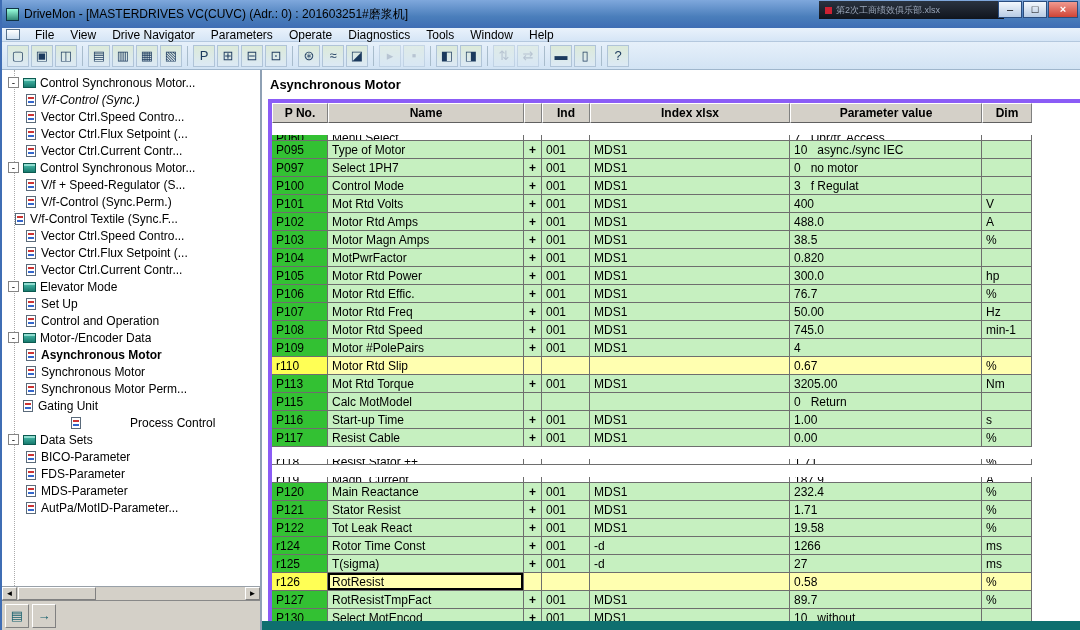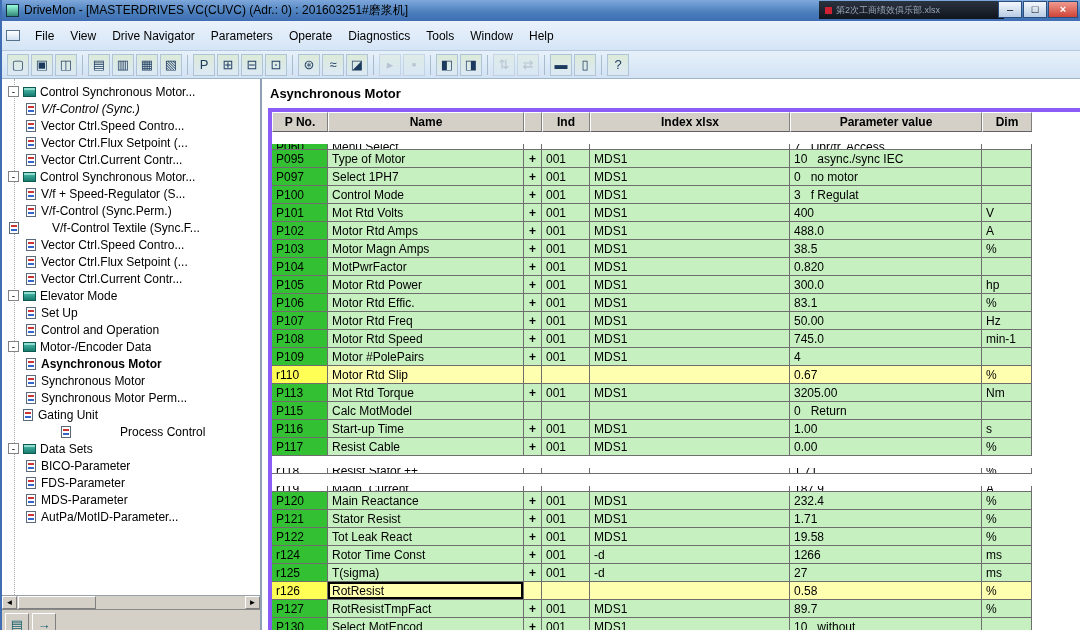--- a/index.html
+++ b/index.html
@@ -1,31 +1,31 @@
 <!DOCTYPE html>
 <html><head>
 <meta charset="utf-8">
 <style>
   * { box-sizing: border-box; margin: 0; padding: 0; }
   html,body { width:1080px; height:630px; overflow:hidden; }
   body { font-family:"Liberation Sans", sans-serif; font-size:12px; color:#000; }
   .window { width:1080px; height:630px; position:relative; overflow:hidden; background:#dce9f7; border-left:2px solid #3f6db4; }
 
   
-  .titlebar { height:21px; background:linear-gradient(#7fa8dc,#4a7ebb 60%,#3f6db4); display:flex; align-items:center; padding:0 4px; position:relative; }
+  .titlebar { height:28px; background:linear-gradient(#7fa8dc,#4a7ebb 60%,#3f6db4); display:flex; align-items:center; padding:0 4px; position:relative; }
   .app-icon { width:13px; height:13px; background:linear-gradient(#9fd,#387); border:1px solid #134; margin-right:5px; flex:none; }
   .title-text { font-size:12px; color:#000; white-space:nowrap; }
   .overlay-frag { position:absolute; right:76px; top:1px; height:18px; width:185px; background:linear-gradient(#2a3340,#10151d); color:#9aa6b8; font-size:9px; display:flex; align-items:center; padding:0 6px; gap:4px; overflow:hidden; white-space:nowrap; }
   .overlay-dot { width:7px; height:7px; background:#c23; flex:none; }
   .winbtns { position:absolute; right:2px; top:1px; display:flex; gap:1px; }
   .wb { width:24px; height:17px; border:1px solid #2a4d7f; background:linear-gradient(#f4f8fd,#b8cce4); display:flex; align-items:center; justify-content:center; font-size:11px; line-height:1; }
   .wb.close { width:30px; background:linear-gradient(#f09a90,#cf4436); color:#fff; font-weight:bold; }
 
   
-  .menubar { height:30px; background:linear-gradient(#eaf2fb,#d5e5f6); border-bottom:1px solid #b4c8de; display:flex; align-items:center; padding-left:4px; }
+  .menubar { height:14px; background:linear-gradient(#eaf2fb,#d5e5f6); border-bottom:1px solid #b4c8de; display:flex; align-items:center; padding-left:4px; }
   .mdi-icon { width:14px; height:11px; border:1px solid #56718c; background:linear-gradient(#fff,#cfe0f0); margin-right:7px; flex:none; }
   .menu-items { display:flex; }
   .menu-item { padding:3px 8px; font-size:12px; }
 
   
   .toolbar { height:28px; background:linear-gradient(#e6f0fa,#d2e3f4); border-bottom:1px solid #9fb6cc; display:flex; align-items:center; padding-left:5px; gap:2px; }
   .tbtn { width:22px; height:22px; border:1px solid #b0c4d8; background:linear-gradient(#ffffff,#dcead9 0%,#dce9f5); display:flex; align-items:center; justify-content:center; font-size:13px; color:#1c3a5e; flex:none; }
   .tbtn.disabled { color:#9aa6b4; opacity:.55; }
   .tsep { width:1px; height:20px; background:#a8bccc; margin:0 3px; flex:none; }
 
@@ -167,21 +167,21 @@
             <span class="tlabel">Control Synchronous Motor...</span>
           </div>
           <div class="tree-row" style="padding-left: 24px;">
             <span class="ic-page"></span>
             <span class="tlabel">V/f + Speed-Regulator (S...</span>
           </div>
           <div class="tree-row" style="padding-left: 24px;">
             <span class="ic-page"></span>
             <span class="tlabel">V/f-Control (Sync.Perm.)</span>
           </div>
-          <div class="tree-row" style="padding-left: 7px; gap: 28px;">
+          <div class="tree-row" style="padding-left: 13px;">
             <span class="ic-page"></span>
             <span class="tlabel">V/f-Control Textile (Sync.F...</span>
           </div>
           <div class="tree-row" style="padding-left: 24px;">
             <span class="ic-page"></span>
             <span class="tlabel">Vector Ctrl.Speed Contro...</span>
           </div>
           <div class="tree-row" style="padding-left: 24px;">
             <span class="ic-page"></span>
             <span class="tlabel">Vector Ctrl.Flux Setpoint (...</span>
@@ -218,21 +218,21 @@
           </div>
           <div class="tree-row" style="padding-left: 24px;">
             <span class="ic-page"></span>
             <span class="tlabel">Synchronous Motor Perm...</span>
           </div>
           <div class="tree-row" style="padding-left: 6px;">
             <span class="tspacer"></span>
             <span class="ic-page"></span>
             <span class="tlabel">Gating Unit</span>
           </div>
-          <div class="tree-row" style="padding-left: 0; gap: 44px;">
+          <div class="tree-row" style="padding-left: 10px; gap: 44px;">
             <span class="tspacer"></span>
             <span class="ic-page"></span>
             <span class="tlabel">Process Control</span>
           </div>
           <div class="tree-row" style="padding-left: 6px;">
             <span class="expander">-</span>
             <span class="ic-book"></span>
             <span class="tlabel">Data Sets</span>
           </div>
           <div class="tree-row" style="padding-left: 24px;">
@@ -357,21 +357,21 @@
               <div class="c">MDS1</div>
               <div class="c">300.0</div>
               <div class="c">hp</div>
             </div>
             <div class="trow grid7 bg-green">
               <div class="c no no-green">P106</div>
               <div class="c name">Motor Rtd Effic.</div>
               <div class="c plus">+</div>
               <div class="c">001</div>
               <div class="c">MDS1</div>
-              <div class="c">83.1</div>
+              <div class="c">76.7</div>
               <div class="c">%</div>
             </div>
             <div class="trow grid7 bg-green">
               <div class="c no no-green">P107</div>
               <div class="c name">Motor Rtd Freq</div>
               <div class="c plus">+</div>
               <div class="c">001</div>
               <div class="c">MDS1</div>
               <div class="c">50.00</div>
               <div class="c">Hz</div>

